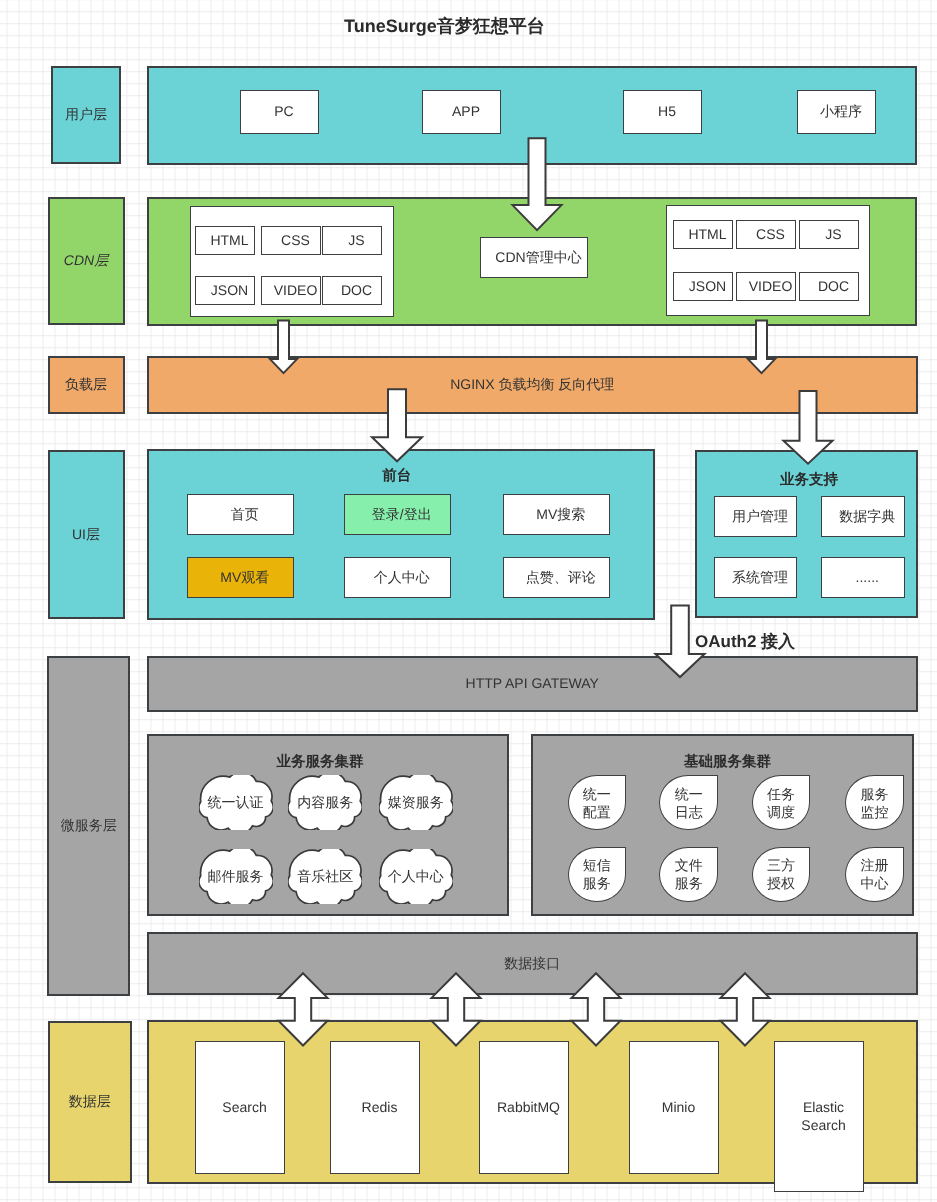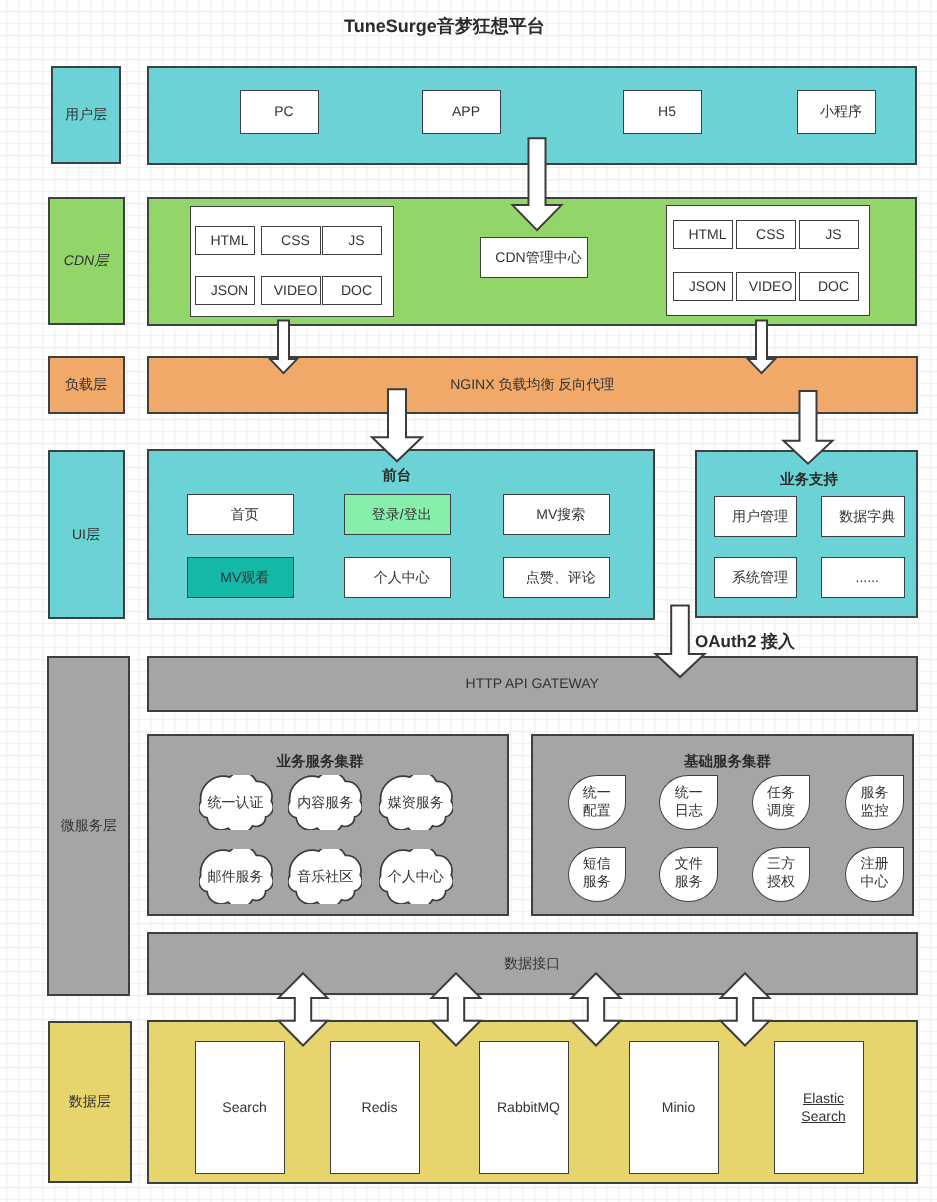--- a/index.html
+++ b/index.html
@@ -19,21 +19,21 @@
 .ttl{position:absolute;font-weight:bold;font-size:18px;color:#2b2b2b;white-space:nowrap;}
 .gt{position:absolute;font-weight:bold;font-size:14.5px;color:#2b2b2b;text-align:center;}
 .oauth{position:absolute;font-weight:bold;font-size:17px;color:#2b2b2b;white-space:nowrap;}
 .shape{position:absolute;}
 .shape svg{position:absolute;left:0;top:0;}
 .shape-label{position:absolute;left:0;top:0;width:100%;height:100%;
  display:flex;align-items:center;justify-content:center;font-size:14px;color:#333;
  white-space:pre-line;text-align:center;line-height:1.3;}
 .leaf{position:absolute;box-sizing:border-box;background:#fff;border:1.8px solid #3c4043;
  border-radius:50% 0 50% 50%;display:flex;align-items:center;justify-content:center;
- font-size:14px;color:#333;line-height:1.3;text-align:center;white-space:pre-line;font-family:Liberation Mono, monospace;}
+ font-size:14px;color:#333;line-height:1.3;text-align:center;white-space:pre-line;}
 svg.arrows{position:absolute;left:0;top:0;width:937px;height:1202px;}
 </style>
 </head>
 <body>
 
 <div id="grid"></div>
 <div class="ttl" style="left:344px;top:15px">TuneSurge音梦狂想平台</div>
 <div class="bx lbl" style="left:51px;top:66px;width:70px;height:98px;background:#6BD3D6;">用户层</div>
 <div class="bx lbl" style="left:47.5px;top:197px;width:77px;height:128px;background:#92D568;font-style:italic;">CDN层</div>
 <div class="bx lbl" style="left:47.5px;top:356px;width:77px;height:58px;background:#F0A968;">负载层</div>
@@ -60,21 +60,21 @@
 <div class="bx lbl thin" style="left:799px;top:220px;width:60px;height:29px;background:#FFFFFF;">JS</div>
 <div class="bx lbl thin" style="left:673px;top:272px;width:60px;height:29px;background:#FFFFFF;">JSON</div>
 <div class="bx lbl thin" style="left:736px;top:272px;width:60px;height:29px;background:#FFFFFF;">VIDEO</div>
 <div class="bx lbl thin" style="left:799px;top:272px;width:60px;height:29px;background:#FFFFFF;">DOC</div>
 <div class="bx lbl" style="left:146.5px;top:356px;width:771.5px;height:58px;background:#F0A968;">NGINX 负载均衡 反向代理</div>
 <div class="bx " style="left:146.5px;top:449px;width:508.5px;height:171px;background:#6BD3D6;"></div>
 <div class="gt" style="left:142.5px;top:467px;width:508.5px">前台</div>
 <div class="bx lbl thin" style="left:186.5px;top:493.5px;width:107.5px;height:41.5px;background:#FFFFFF;">首页</div>
 <div class="bx lbl thin" style="left:343.5px;top:493.5px;width:107.5px;height:41.5px;background:#86efac;">登录/登出</div>
 <div class="bx lbl thin" style="left:502.5px;top:493.5px;width:107.5px;height:41.5px;background:#FFFFFF;">MV搜索</div>
-<div class="bx lbl thin" style="left:186.5px;top:556.5px;width:107.5px;height:41.5px;background:#14b8a6;">MV观看</div>
+<div class="bx lbl thin" style="left:186.5px;top:556.5px;width:107.5px;height:41.5px;background:#eab308;">MV观看</div>
 <div class="bx lbl thin" style="left:343.5px;top:556.5px;width:107.5px;height:41.5px;background:#FFFFFF;">个人中心</div>
 <div class="bx lbl thin" style="left:502.5px;top:556.5px;width:107.5px;height:41.5px;background:#FFFFFF;">点赞、评论</div>
 <div class="bx " style="left:695px;top:449.8px;width:222.5px;height:168.3px;background:#6BD3D6;"></div>
 <div class="gt" style="left:698.3px;top:471px;width:221.4px">业务支持</div>
 <div class="bx lbl thin" style="left:713.7px;top:496.4px;width:83.5px;height:40.8px;background:#FFFFFF;">用户管理</div>
 <div class="bx lbl thin" style="left:821px;top:496.4px;width:83.5px;height:40.8px;background:#FFFFFF;">数据字典</div>
 <div class="bx lbl thin" style="left:713.7px;top:557px;width:83.5px;height:40.8px;background:#FFFFFF;">系统管理</div>
 <div class="bx lbl thin" style="left:821px;top:557px;width:83.5px;height:40.8px;background:#FFFFFF;">......</div>
 <div class="bx lbl" style="left:146.5px;top:655.5px;width:771.5px;height:56.5px;background:#A5A5A5;">HTTP API GATEWAY</div>
 <div class="bx " style="left:146.5px;top:733.8px;width:362px;height:182.4px;background:#A5A5A5;"></div>
@@ -144,21 +144,21 @@
 服务</span></div>
 <div class="leaf" style="left:751.7px;top:846.8px;width:58.5px;height:55.2px"><span class="leaf-label">三方
 授权</span></div>
 <div class="leaf" style="left:845.2px;top:846.8px;width:58.5px;height:55.2px"><span class="leaf-label">注册
 中心</span></div>
 <div class="bx " style="left:146.5px;top:1020.3px;width:771.5px;height:163.5px;background:#E7D46D;"></div>
 <div class="bx lbl thin db" style="left:195px;top:1041px;width:90px;height:133px;background:#FFFFFF;">Search</div>
 <div class="bx lbl thin db" style="left:330px;top:1041px;width:90px;height:133px;background:#FFFFFF;">Redis</div>
 <div class="bx lbl thin db" style="left:479px;top:1041px;width:90px;height:133px;background:#FFFFFF;">RabbitMQ</div>
 <div class="bx lbl thin db" style="left:629px;top:1041px;width:90px;height:133px;background:#FFFFFF;">Minio</div>
-<div class="bx lbl thin db" style="left:774px;top:1041px;width:90px;height:133px;background:#FFFFFF;text-decoration:underline;">Elastic
+<div class="bx lbl thin db" style="left:774px;top:1041px;width:90px;height:151px;background:#FFFFFF;">Elastic
 Search</div>
 <div class="oauth" style="left:695px;top:631px">OAuth2 接入</div>
 <svg class="arrows" viewBox="0 0 937 1202">
     <path d="M 528.5,138.3 L 528.5,205.1 L 512.5,205.1 L 537.0,230.1 L 561.5,205.1 L 545.5,205.1 L 545.5,138.3 Z" fill="#ffffff" stroke="#3b3b3b" stroke-width="2" stroke-linejoin="miter"></path>
     <path d="M 278.0,320.5 L 278.0,359.1 L 270.0,359.1 L 283.5,373.1 L 297.0,359.1 L 289.0,359.1 L 289.0,320.5 Z" fill="#ffffff" stroke="#3b3b3b" stroke-width="2" stroke-linejoin="miter"></path>
     <path d="M 756.0,320.5 L 756.0,359.1 L 748.0,359.1 L 761.5,373.1 L 775.0,359.1 L 767.0,359.1 L 767.0,320.5 Z" fill="#ffffff" stroke="#3b3b3b" stroke-width="2" stroke-linejoin="miter"></path>
     <path d="M 388.0,389.2 L 388.0,437.3 L 372.0,437.3 L 397.0,461.3 L 422.0,437.3 L 406.0,437.3 L 406.0,389.2 Z" fill="#ffffff" stroke="#3b3b3b" stroke-width="2" stroke-linejoin="miter"></path>
     <path d="M 799.5,391.0 L 799.5,440.7 L 783.5,440.7 L 808.0,463.7 L 832.5,440.7 L 816.5,440.7 L 816.5,391.0 Z" fill="#ffffff" stroke="#3b3b3b" stroke-width="2" stroke-linejoin="miter"></path>
     <path d="M 671.2,605.4 L 671.2,654.1 L 655.5,654.1 L 680.0,677.1 L 704.5,654.1 L 688.8,654.1 L 688.8,605.4 Z" fill="#ffffff" stroke="#3b3b3b" stroke-width="2" stroke-linejoin="miter"></path>
     <path d="M 303.0,973.2 L 327.5,997.9 L 311.2,997.9 L 311.2,1020.8 L 327.5,1020.8 L 303.0,1045.5 L 278.5,1020.8 L 294.8,1020.8 L 294.8,997.9 L 278.5,997.9 Z" fill="#ffffff" stroke="#3b3b3b" stroke-width="2" stroke-linejoin="miter"></path>

